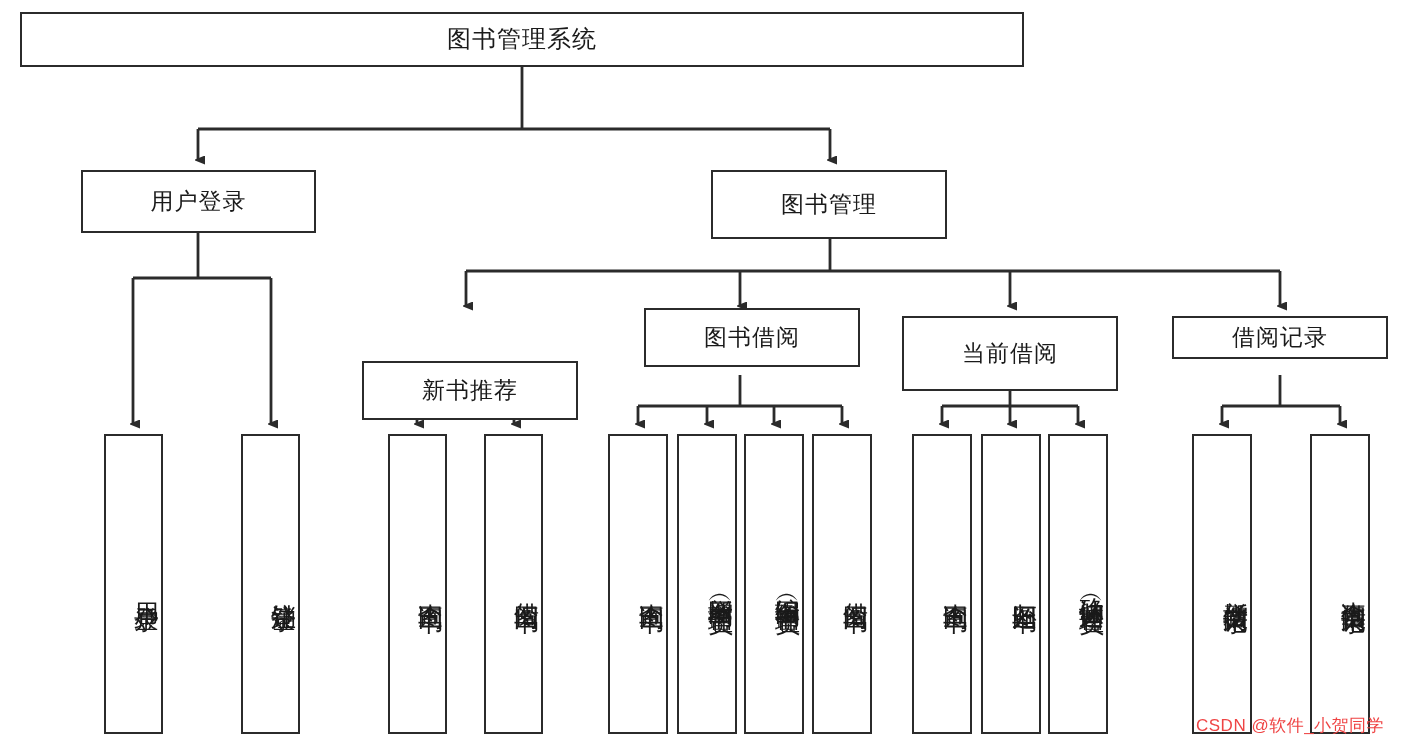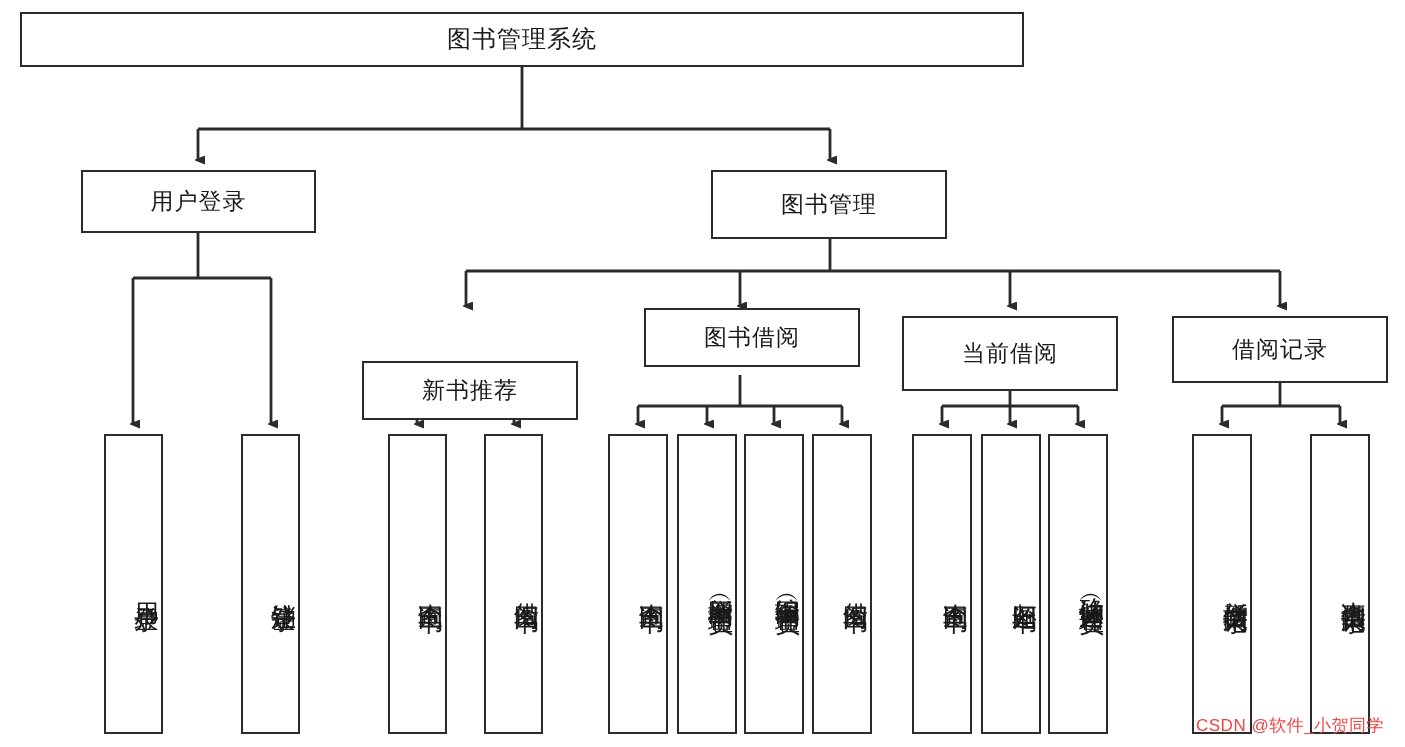--- a/index.html
+++ b/index.html
@@ -141,21 +141,21 @@
 
   <div class="node node-h" style="left:362px; top:316px; width:216px; height:59px;margin-top:45px;">
     <span>新书推荐</span>
   </div>
   <div class="node node-h" style="left:632px; top:308px; width:216px; height:59px;margin-left:12px;">
     <span>图书借阅</span>
   </div>
   <div class="node node-h" style="left:902px; top:316px; width:216px; height:75px;">
     <span>当前借阅</span>
   </div>
-  <div class="node node-h" style="left:1172px; top:316px; width:216px; height:67px;text-align:right;">
+  <div class="node node-h" style="left:1172px; top:316px; width:216px; height:43px;text-align:right;">
     <span>借阅记录</span>
   </div>
 
   <div class="node node-v" style="left:104px; top:434px; width:59px; height:300px;">
     <span>用户登录</span>
   </div>
   <div class="node node-v" style="left:241px; top:434px; width:59px; height:300px;">
     <span>注销登录</span>
   </div>
 

